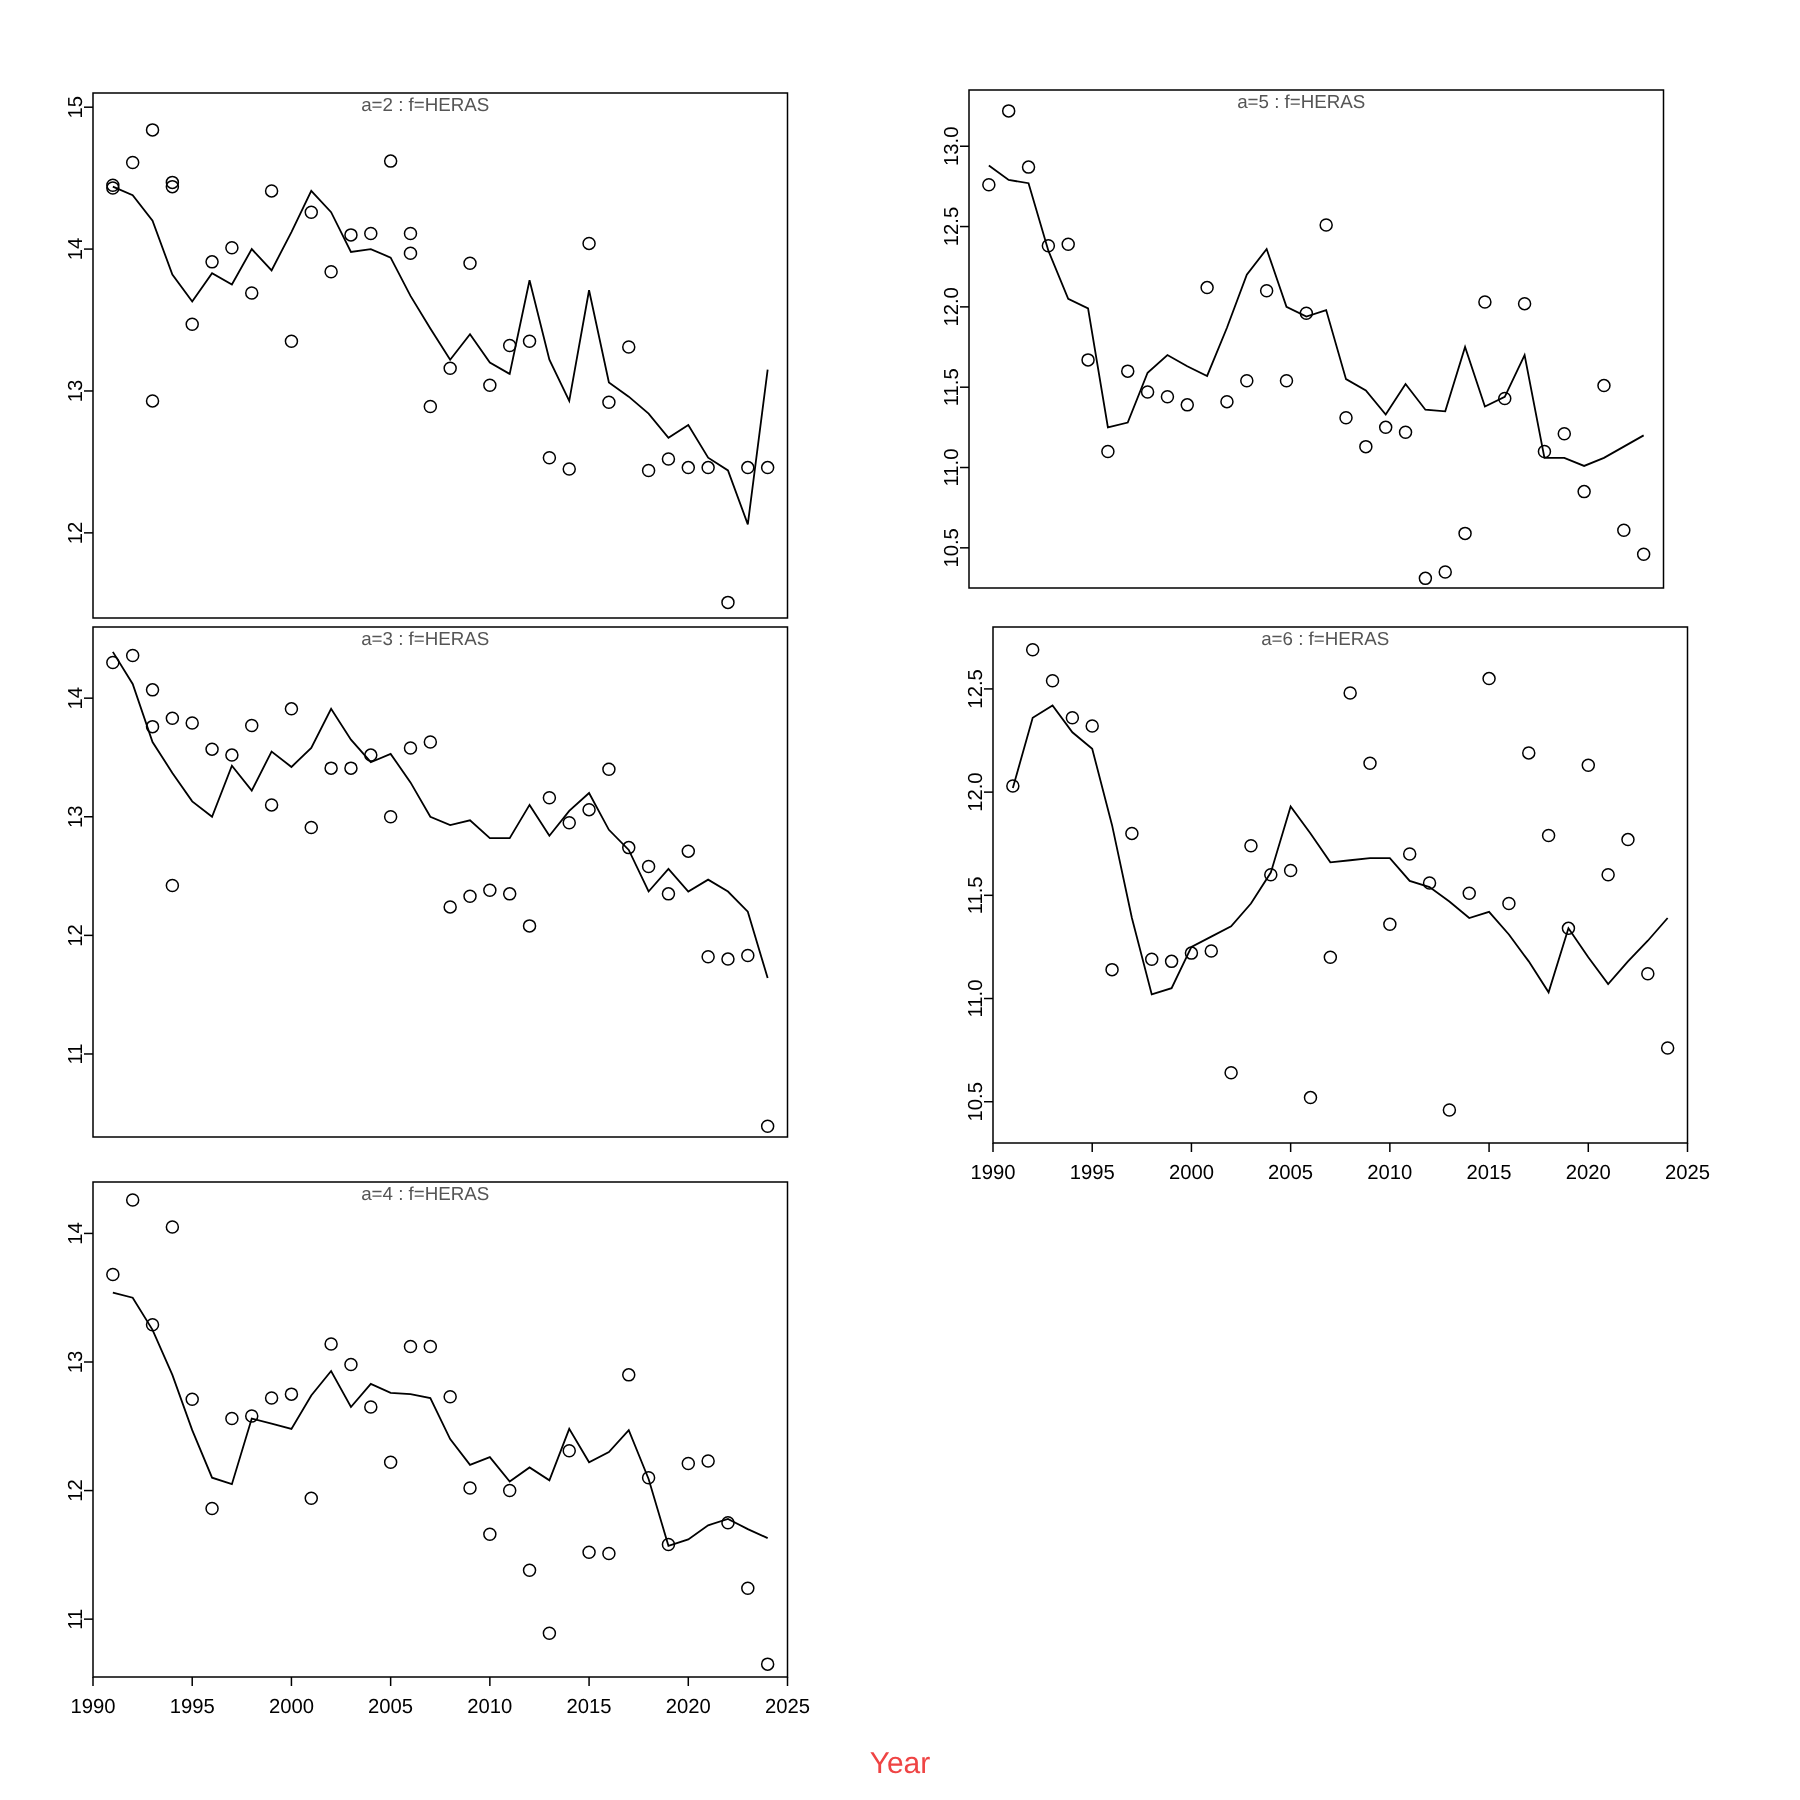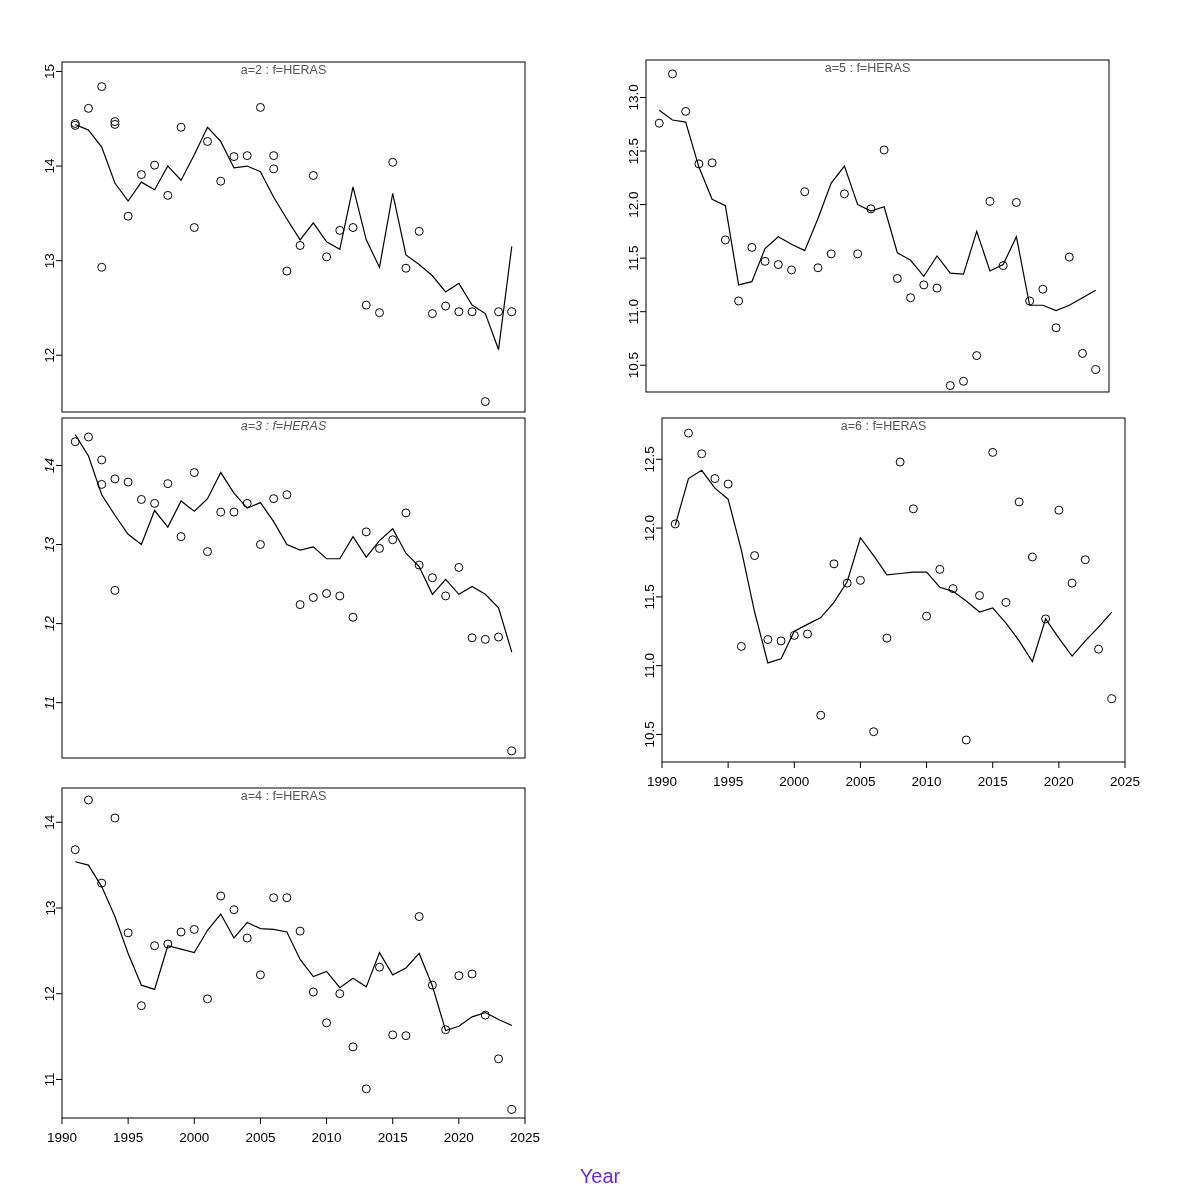--- a/index.html
+++ b/index.html
@@ -23,21 +23,21 @@
   .panel {
     position: absolute;
   }
   .panel svg {
     display: block;
   }
   .axis-label {
     position: absolute;
     font-family: "Liberation Sans", sans-serif;
     font-size: 20px;
-    color: #6d28d9;
+    color: #ef4444;
     text-align: center;
   }
   text {
     font-family: "Liberation Sans", sans-serif;
     fill: #000;
   }
   .ticklab {
     font-size: 13.5px;
   }
   .paneltitle {
@@ -99,21 +99,21 @@
           <circle cx="458.86" cy="311.73" r="4" fill="none" stroke="#000" stroke-width="1"></circle>
           <circle cx="472.09" cy="311.73" r="4" fill="none" stroke="#000" stroke-width="1"></circle>
           <circle cx="485.31" cy="401.59" r="4" fill="none" stroke="#000" stroke-width="1"></circle>
           <circle cx="498.54" cy="311.73" r="4" fill="none" stroke="#000" stroke-width="1"></circle>
           <circle cx="511.77" cy="311.73" r="4" fill="none" stroke="#000" stroke-width="1"></circle>
           <path d="M75.23 124.43 L88.46 130.11 L101.69 147.14 L114.91 183.08 L128.14 201.05 L141.37 182.14 L154.60 189.70 L167.83 166.05 L181.06 180.24 L194.29 154.70 L207.51 127.27 L220.74 141.46 L233.97 167.95 L247.20 166.05 L260.43 171.73 L273.66 197.27 L286.89 219.03 L300.11 239.84 L313.34 222.81 L326.57 241.73 L339.80 249.30 L353.03 186.86 L366.26 239.84 L379.49 267.27 L392.71 193.49 L405.94 254.97 L419.17 264.43 L432.40 275.78 L445.63 291.86 L458.86 283.35 L472.09 305.11 L485.31 313.62 L498.54 349.57 L511.77 246.46 " fill="none" stroke="#000" stroke-width="1.2"></path>
         </g>
       </svg>
   </div>
 
-  <div class="panel" style="left:0px; top:400px; width:560px; height:400px;font-style:italic;">
+  <div class="panel" style="left:0px; top:400px; width:560px; height:400px;">
     <svg width="560" height="400" viewBox="0 0 560 400">
         <g>
           <rect x="62" y="18" width="463" height="340" fill="none" stroke="#000" stroke-width="1"></rect>
           <line x1="56" y1="302.6511627906977" x2="62" y2="302.6511627906977" stroke="#000" stroke-width="1"></line>
           <text x="50" y="302.6511627906977" text-anchor="middle" dominant-baseline="central" transform="rotate(-90 50 302.6511627906977)" class="ticklab">11</text>
           <line x1="56" y1="223.58139534883725" x2="62" y2="223.58139534883725" stroke="#000" stroke-width="1"></line>
           <text x="50" y="223.58139534883725" text-anchor="middle" dominant-baseline="central" transform="rotate(-90 50 223.58139534883725)" class="ticklab">12</text>
           <line x1="56" y1="144.51162790697674" x2="62" y2="144.51162790697674" stroke="#000" stroke-width="1"></line>
           <text x="50" y="144.51162790697674" text-anchor="middle" dominant-baseline="central" transform="rotate(-90 50 144.51162790697674)" class="ticklab">13</text>
           <line x1="56" y1="65.44186046511624" x2="62" y2="65.44186046511624" stroke="#000" stroke-width="1"></line>

